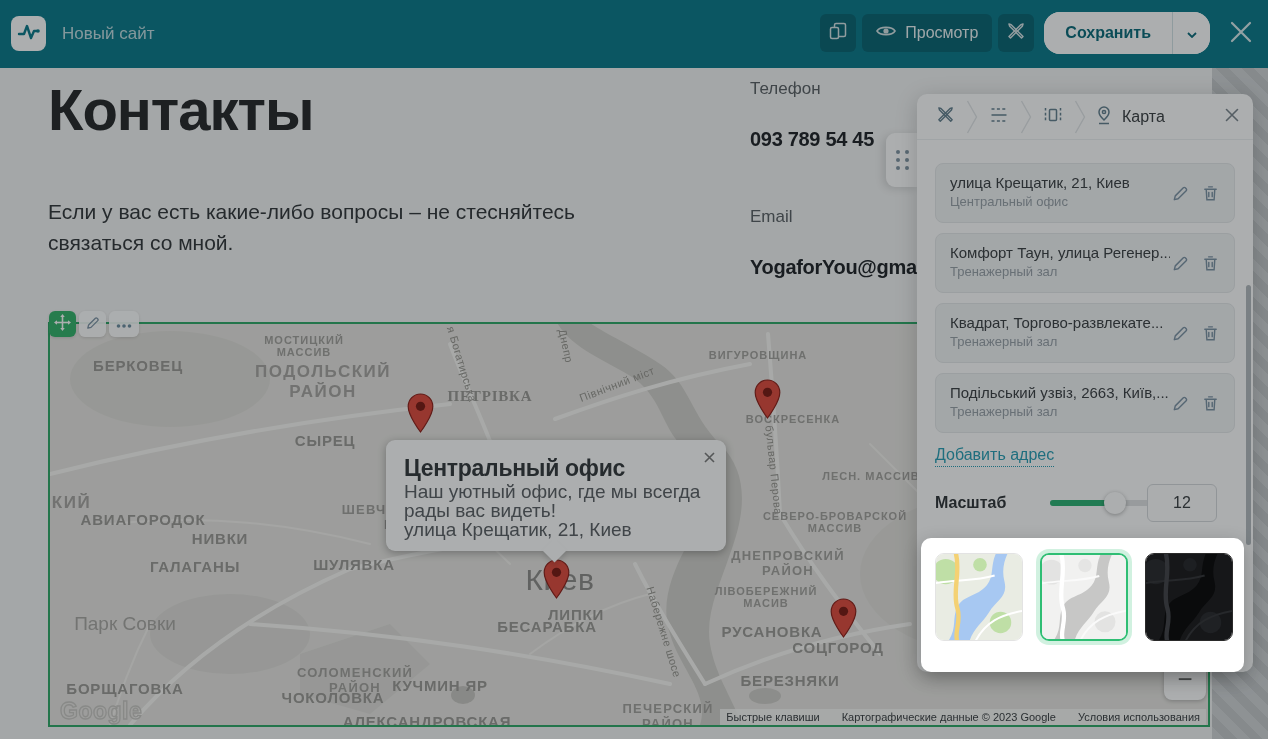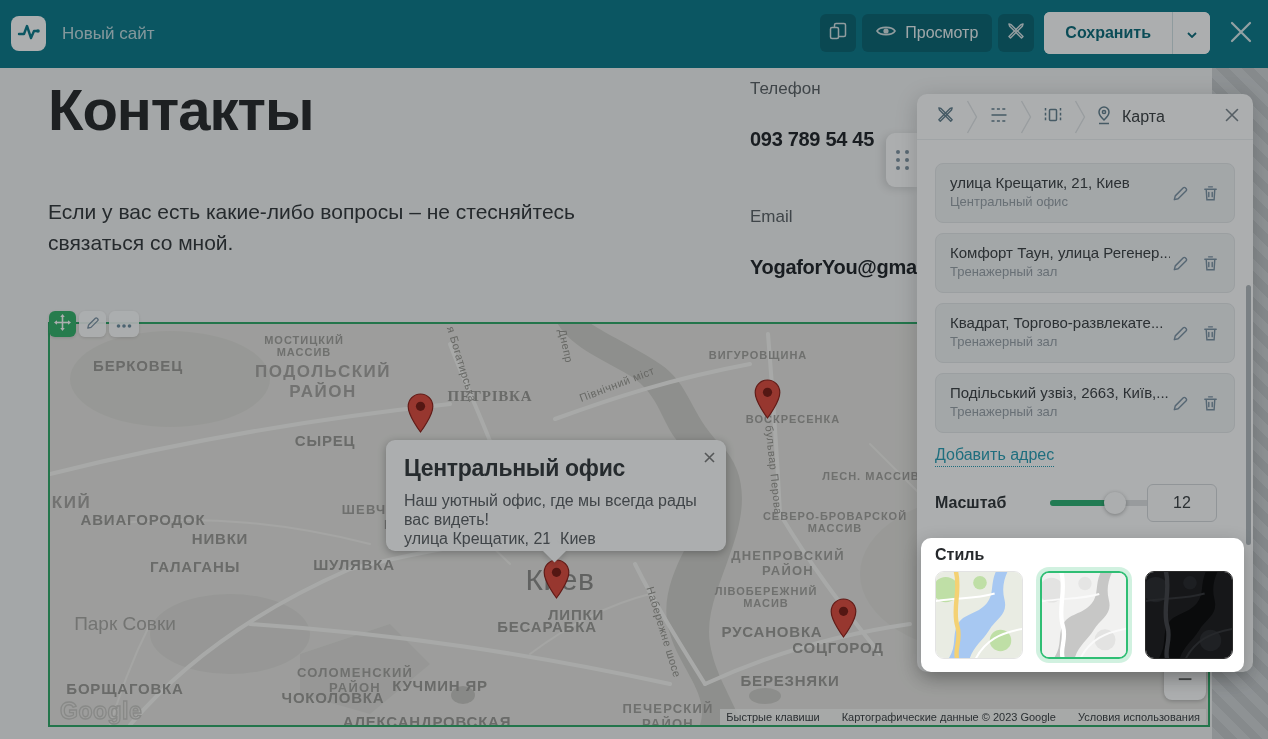--- a/index.html
+++ b/index.html
@@ -7,21 +7,21 @@
   body { font-family: "Liberation Sans", "DejaVu Sans", sans-serif; background:#f3f4f4; }
   #app { position:relative; width:1268px; height:739px; overflow:hidden; }
 
   
   .topbar { position:absolute; left:0; top:0; width:1268px; height:68px; background:#0c7a8a; display:flex; align-items:center; }
   .logo { position:absolute; left:11px; top:16px; width:35px; height:35px; background:#fff; border-radius:8px; display:flex; align-items:center; justify-content:center; cursor:pointer; }
   .site-title { position:absolute; left:62px; top:24px; font-size:17px; color:rgba(255,255,255,.75); }
   .topbar-right { position:absolute; right:10px; top:14px; display:flex; align-items:center; gap:6px; height:38px; }
   .hbtn { height:38px; border:none; border-radius:6px; background:#0a6573; color:rgba(255,255,255,.92); font-family:inherit; font-size:16px; display:flex; align-items:center; gap:9px; padding:0 14px; cursor:pointer; }
   .hbtn.iconbtn { width:36px; padding:0; justify-content:center; }
-  .save-split { display:flex; height:42px; border-radius:6px; overflow:hidden; background:#fff; margin-left:4px; }
+  .save-split { display:flex; height:42px; border-radius:16px; overflow:hidden; background:#fff; margin-left:4px; }
   .save-main { border:none; background:#fff; color:#0b6b7a; font-family:inherit; font-weight:700; font-size:16px; padding:0 21px; cursor:pointer; }
   .save-caret { border:none; background:#fff; border-left:1px solid rgba(10,101,115,.18); width:38px; display:flex; align-items:center; justify-content:center; cursor:pointer; }
   .hclose { border:none; background:transparent; width:34px; height:34px; margin-left:8px; display:flex; align-items:center; justify-content:center; cursor:pointer; }
 
   
   .page { position:absolute; left:0; top:68px; width:1212px; height:671px; background:#f3f4f4; }
   .hatch { position:absolute; left:1212px; top:68px; right:0; bottom:0;
     background:repeating-linear-gradient(45deg,#d2d5d7 0 9px,#c5c8ca 9px 18px); }
   .h1 { position:absolute; left:48px; top:8px; font-size:58px; font-weight:700; color:#26282a; letter-spacing:-1px; }
   .para { position:absolute; left:48px; top:128px; width:578px; font-size:21px; line-height:31px; color:#33373a; }
@@ -37,21 +37,21 @@
   .ml-m { font-size:11px; letter-spacing:1px; color:#a3a19d; }
   .ml-d { font-size:13px; letter-spacing:1.2px; color:#a3a19d; }
   .ml-D { font-size:17px; letter-spacing:1.5px; color:#a7a5a1; }
   .ml-city { font-size:30px; font-weight:400; letter-spacing:.5px; color:#8e8c89; }
   .ml-park { font-size:19px; font-weight:400; color:#a9a7a3; }
   .ml-road { font-size:11px; font-weight:400; letter-spacing:.5px; color:#97958f; }
   .marker { position:absolute; width:27px; height:40px; cursor:pointer; }
   .map-popup { position:absolute; left:336px; top:116px; width:340px; height:111px; background:#fff; border-radius:9px; box-shadow:0 2px 8px rgba(0,0,0,.3); padding:15px 18px; }
   .map-popup:after { content:""; position:absolute; left:160px; bottom:-8px; width:17px; height:17px; background:#fff; transform:rotate(45deg); box-shadow:3px 3px 5px rgba(0,0,0,.12); }
   .popup-title { font-size:23px; font-weight:700; color:#35393c; letter-spacing:-.3px; }
-  .popup-body { margin-top:9px; font-size:16px; line-height:19px; color:#5c6064; }
+  .popup-body { font-size:19px; line-height:19px; color:#5c6064; }
   .popup-close { position:absolute; right:11px; top:9px; cursor:pointer; }
   .gmap-logo { position:absolute; left:10px; top:374px; font-size:23px; font-weight:700; letter-spacing:.5px; color:transparent; -webkit-text-stroke:1.3px #c9c7c3; cursor:pointer; }
   .map-attrib { position:absolute; right:2px; bottom:0; height:16px; display:flex; gap:22px; align-items:center; background:rgba(249,249,247,.85); padding:0 6px; font-size:11px; color:#3c4043; }
   .map-attrib .lnk { cursor:pointer; }
   .zoom-out-btn { position:absolute; left:1114px; top:334px; width:42px; height:42px; background:#fff; border-radius:8px; box-shadow:0 1px 4px rgba(0,0,0,.25); font-size:26px; color:#666; display:flex; align-items:center; justify-content:center; cursor:pointer; }
 
   
   .widget-toolbar { position:absolute; left:49px; top:243px; display:flex; gap:3px; }
   .wt-btn { width:27px; height:26px; border:none; border-radius:6px; display:flex; align-items:center; justify-content:center; cursor:pointer; background:rgba(255,255,255,.92); box-shadow:0 1px 3px rgba(0,0,0,.12); }
   .wt-btn.green { background:#35b36b; }
@@ -411,21 +411,20 @@
     <span class="scale-label">Масштаб</span>
     <div class="slider">
       <div class="slider-track"></div>
       <div class="slider-fill" id="slider-fill" style="width: 55%;"></div>
       <div class="slider-thumb" id="slider-thumb" style="left: calc(55% - 11px);"></div>
     </div>
     <div class="scale-value">12</div>
   </div>
 
   <div class="style-section">
-    <div class="style-label">Стиль</div>
     <div class="style-thumbs">
       <div class="sthumb">
         <svg width="86" height="86" viewBox="0 0 88 88">
               <rect width="88" height="88" fill="#e9ece3"></rect>
               <circle cx="10" cy="18" r="13" fill="#bfdfa6"></circle>
               <circle cx="66" cy="70" r="11" fill="#bfdfa6"></circle>
               <circle cx="45" cy="11" r="7" fill="#bfdfa6"></circle>
               <path d="M62 -2C55 12 60 22 52 32 42 44 28 42 22 54 16 66 22 76 12 90L34 90C38 76 48 70 54 60 62 47 74 44 70 28 67 16 70 6 74 -2Z" fill="#a7c8f2"></path>
               <path d="M-2 30C20 26 40 28 60 22M40 90C50 70 66 62 90 58" fill="none" stroke="#fff" stroke-width="2"></path>
               <path d="M20 -2C26 18 16 38 22 56 26 70 18 80 22 90" fill="none" stroke="#f4d173" stroke-width="4.5"></path>

